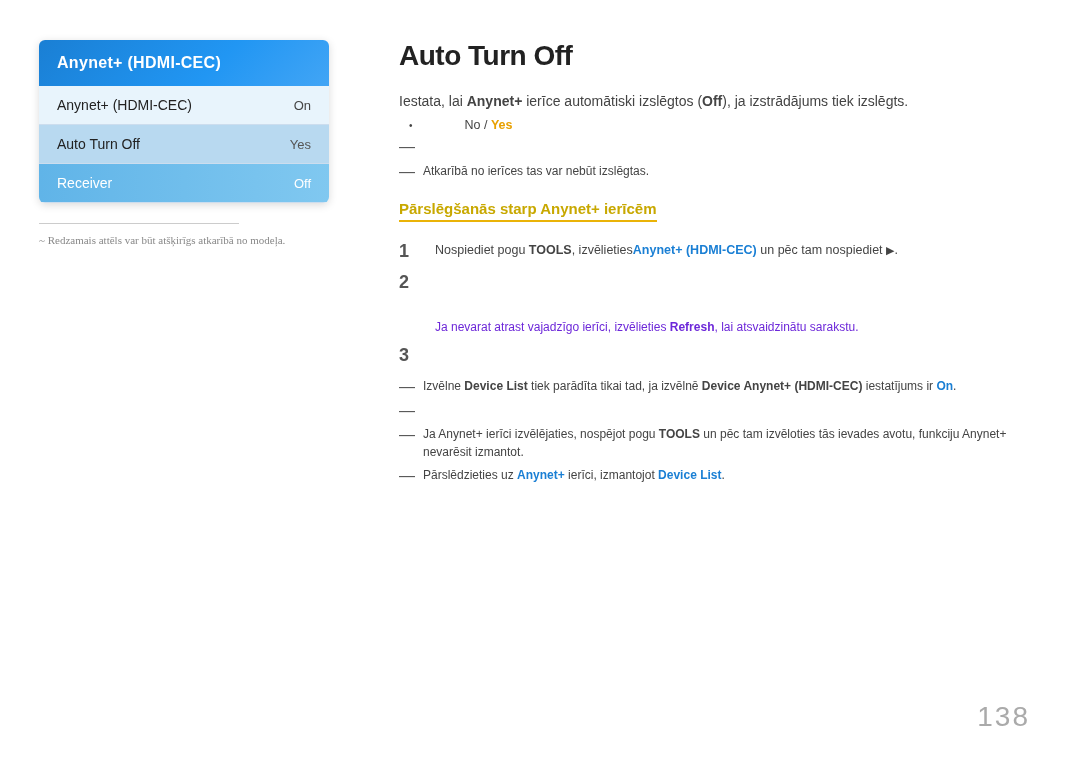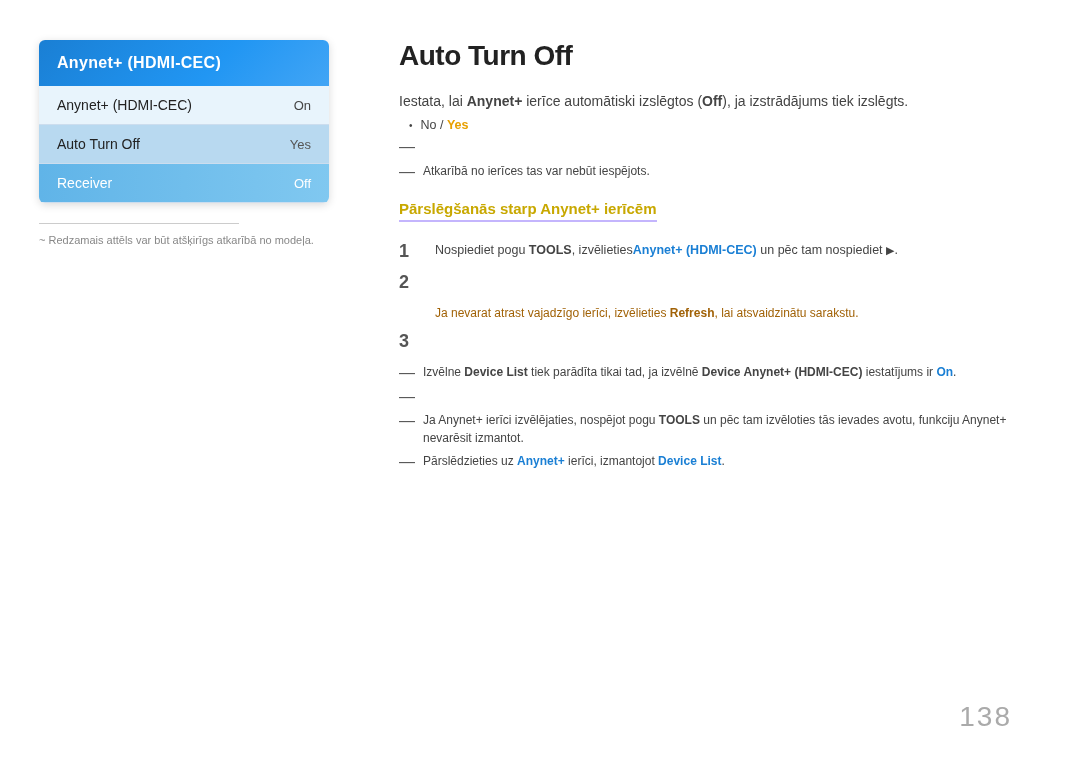--- a/index.html
+++ b/index.html
@@ -85,20 +85,21 @@
       margin-top: 20px;
       border: none;
       border-top: 1px solid #ccc;
       width: 200px;
     }
 
     .caption-text {
       margin-top: 10px;
       font-size: 11px;
       color: #888;
+      font-family: Liberation Serif, serif;
     }
 
     
     .right-panel {
       flex: 1;
       padding-left: 40px;
     }
 
     .page-title {
       font-size: 28px;
@@ -125,21 +126,21 @@
       color: #444;
     }
 
     .bullet-dot {
       margin-right: 8px;
       font-size: 10px;
       margin-top: 2px;
     }
 
     .bullet-text .yes { color: #e8a000; font-weight: bold; }
-    .bullet-text .no { color: #444; }
+    .bullet-text .no { color: #444; margin-left: 44px; }
 
     .note-item {
       display: flex;
       align-items: flex-start;
       margin: 5px 0;
       font-size: 12px;
       color: #444;
       line-height: 1.5;
     }
 
@@ -150,21 +151,21 @@
       line-height: 1.2;
     }
 
     .note-text .bold { font-weight: bold; }
 
     .section-heading {
       font-size: 15px;
       font-weight: bold;
       color: #c8a800;
       margin: 14px 0 10px 0;
-      border-bottom: 2px solid #c4b5fd;
+      border-bottom: 2px solid #eab308;
       padding-bottom: 3px;
       display: inline-block;
     }
 
     .steps-container {
       margin-top: 5px;
     }
 
     .step-item {
       display: flex;
@@ -186,34 +187,34 @@
 
     .step-text {
       flex: 1;
     }
 
     .step-text .bold-blue { font-weight: bold; color: #1a7fd4; }
     .step-text .bold { font-weight: bold; }
     .step-text .icon-sym { font-size: 11px; }
 
     .sub-note {
-      margin: 9px 0 5px 36px;
+      margin: 23px 0 5px 36px;
       font-size: 12px;
-      color: #a16207;
+      color: #6d28d9;
       line-height: 1.5;
     }
 
     .notes-section {
       margin-top: 10px;
     }
 
     .page-number {
       position: absolute;
       bottom: 30px;
-      right: 68px;
+      right: 50px;
       font-size: 28px;
       color: #aaa;
       font-weight: 300;
       letter-spacing: 2px;
     }
   </style>
 </head>
 <body>
 
 <div class="page-container">
@@ -251,21 +252,21 @@
         <span class="no">No</span> / <span class="yes">Yes</span>
       </span>
     </div>
 
     <div class="note-item">
       <span class="note-dash">―</span>
     </div>
     <div class="note-item">
       <span class="note-dash">―</span>
       <span class="note-text">
-        Atkarībā no ierīces tas var nebūt iespējots.
+        Atkarībā no ierīces tas var nebūt izslēgtas.
       </span>
     </div>
 
     <div>
       <span class="section-heading">Pārslēgšanās starp Anynet+ ierīcēm</span>
     </div>
 
     <div class="steps-container">
       <div class="step-item">
         <span class="step-number">1</span>

